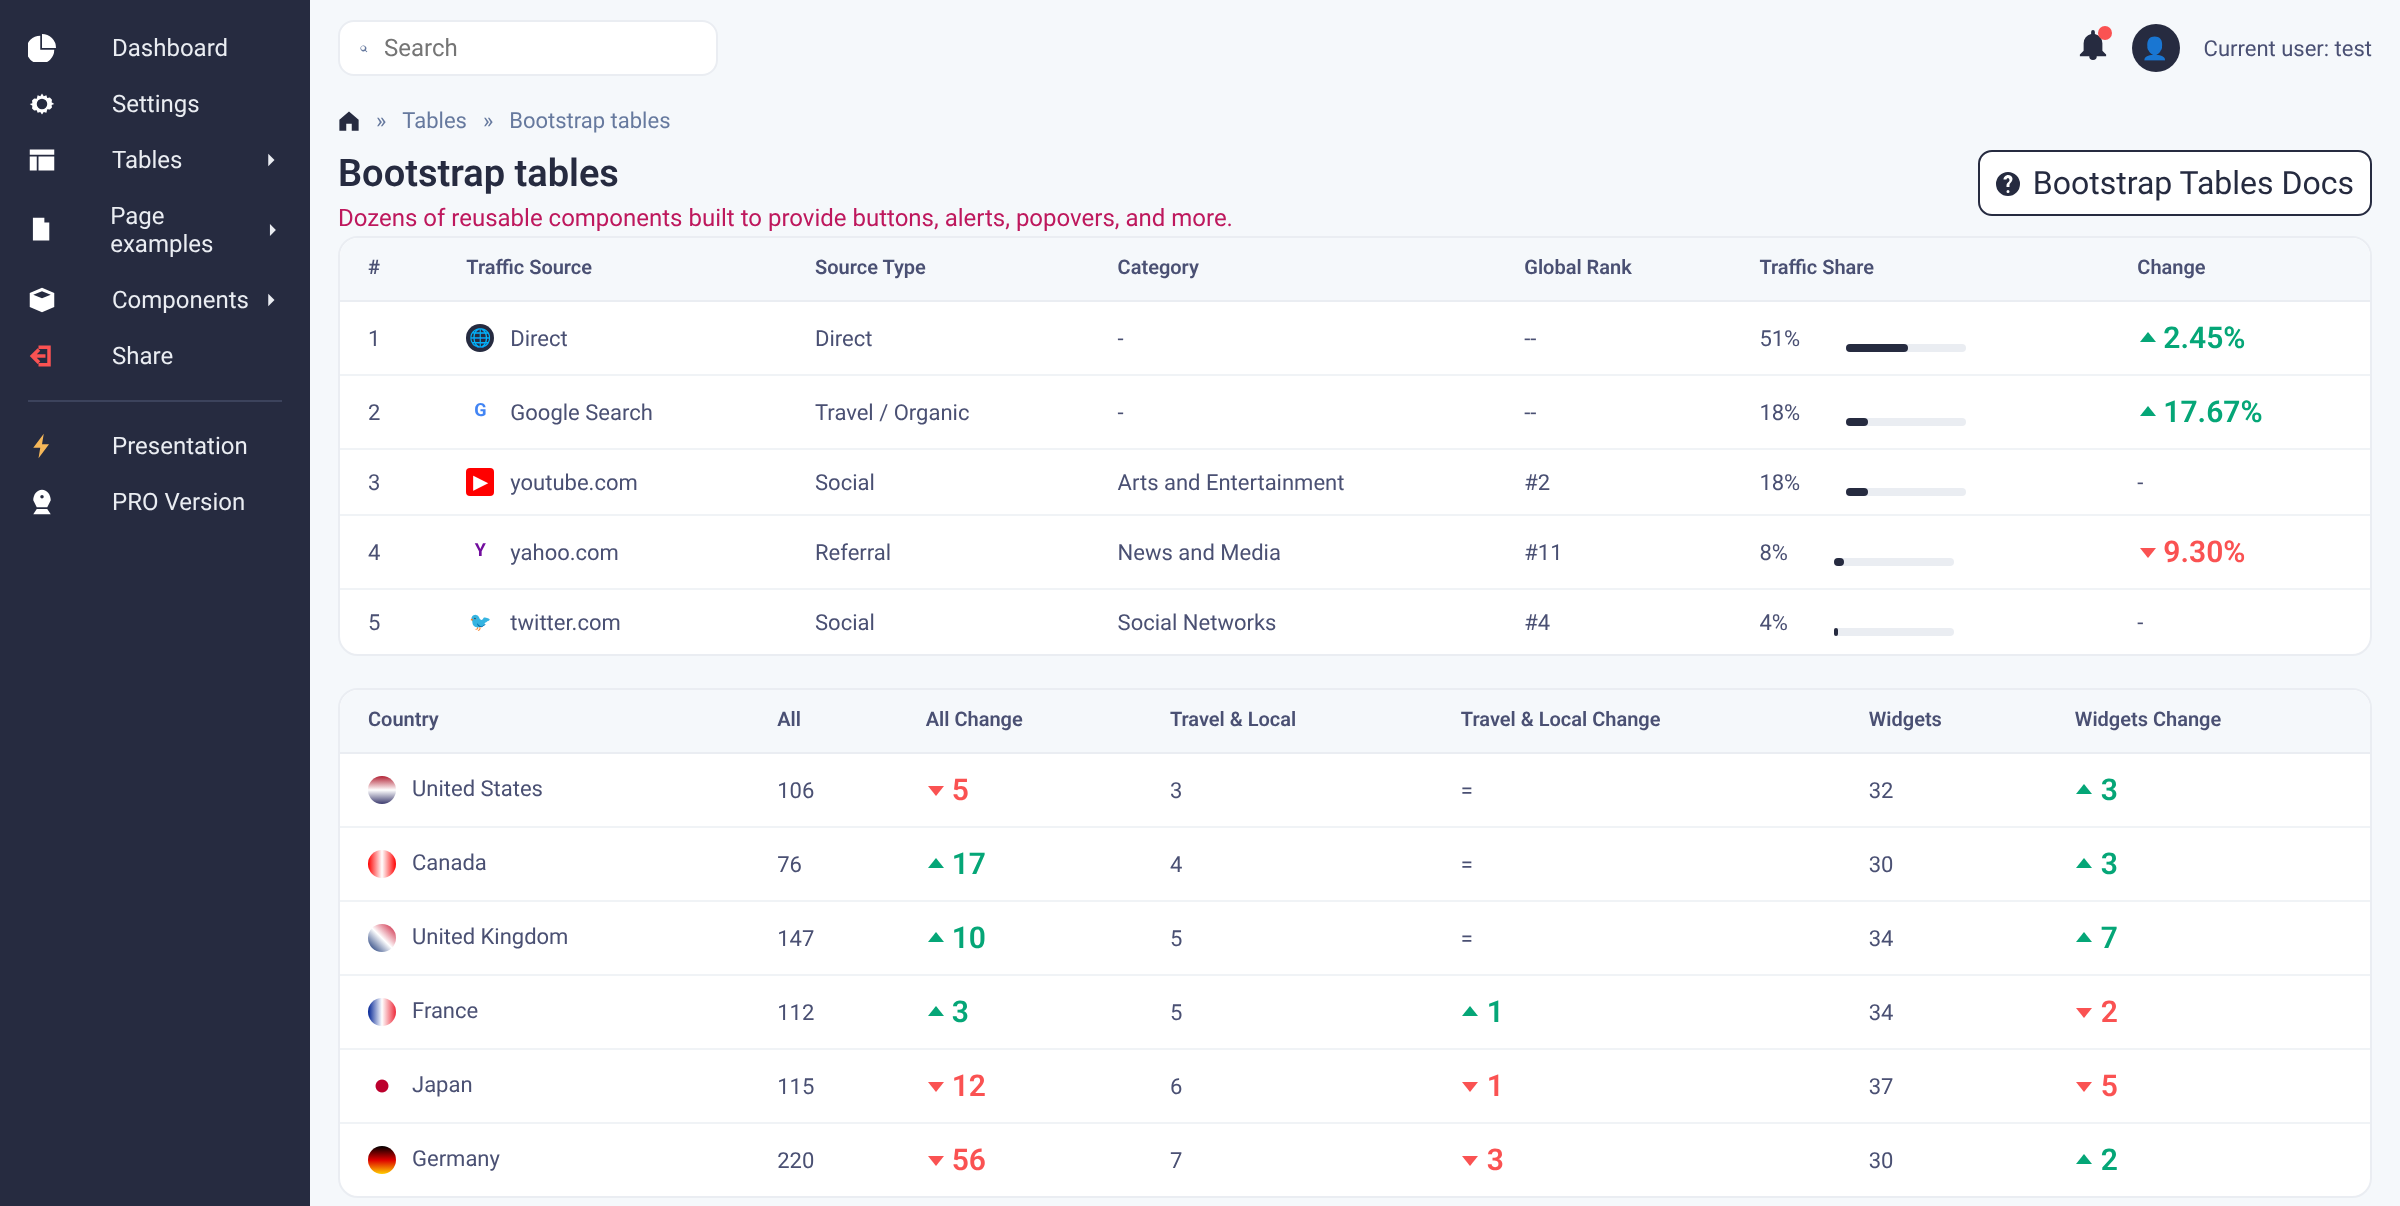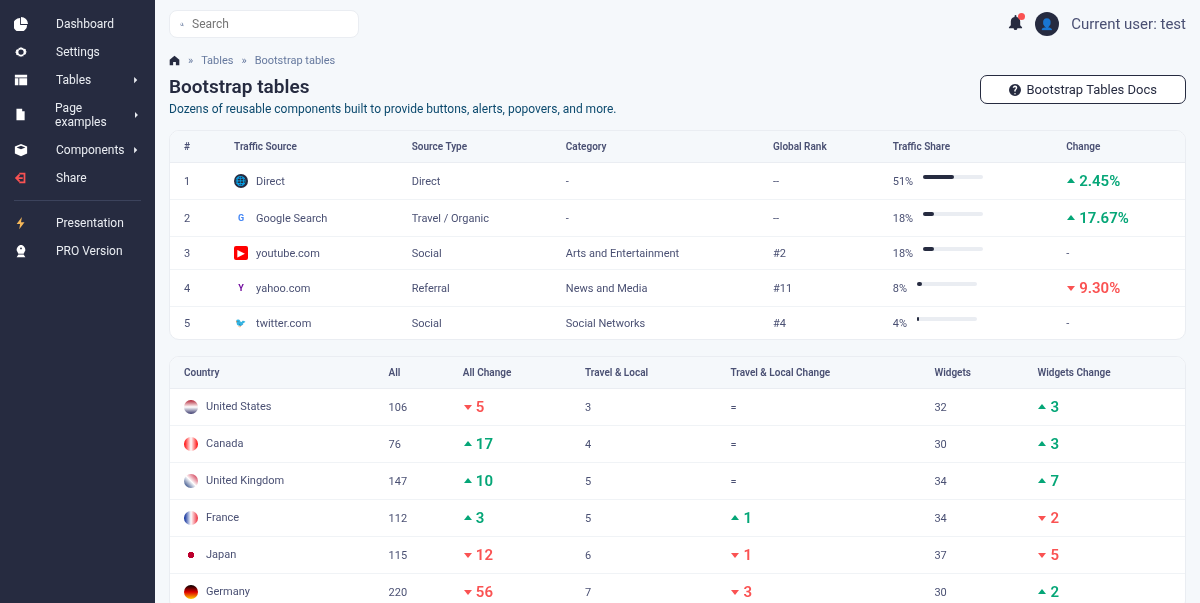--- a/index.html
+++ b/index.html
@@ -14,42 +14,42 @@
 .main{flex:1;padding:0 14px;display:flex;flex-direction:column}
 .topbar{display:flex;align-items:center;justify-content:space-between;padding:10px 0}
 .search{background:#fff;border-radius:8px;width:190px;display:flex;align-items:center;padding:6px 10px;gap:8px;border:1px solid #eaedf2}
 .search svg{width:13px;height:13px;fill:#66799e}
 .search input{border:none;outline:none;font-size:12px;flex:1;color:#8b5cf6}
 .user-area{display:flex;align-items:center;gap:12px}
 .bell{position:relative}
 .bell svg{width:15px;height:15px;fill:#262b40}
 .bell-dot{position:absolute;top:-2px;right:-2px;width:7px;height:7px;background:#fa5252;border-radius:50%}
 .avatar{width:24px;height:24px;border-radius:50%;background:#262b40;display:flex;align-items:center;justify-content:center;color:#fff;font-size:11px}
-.user-label{font-size:15px;color:#4a5073}
+.user-label{font-size:11px;color:#4a5073}
 .breadcrumb{display:flex;align-items:center;gap:8px;font-size:11px;color:#66799e;margin:6px 0}
 .breadcrumb svg{width:11px;height:11px;fill:#262b40}
 .header-row{display:flex;justify-content:space-between;align-items:flex-start;margin-top:2px}
 .page-title{font-size:19px;font-weight:600;color:#262b40;margin-bottom:4px}
-.page-sub{font-size:12px;color:#0c4a6e;margin-bottom:14px}
-.docs-btn{border:1px solid #262b40;background:#fff;border-radius:7px;padding:6px 28px;display:flex;align-items:center;gap:6px;font-size:13px;color:#262b40;cursor:pointer}
+.page-sub{font-size:12px;color:#be185d;margin-bottom:2px}
+.docs-btn{border:1px solid #262b40;background:#fff;border-radius:7px;padding:6px 8px;display:flex;align-items:center;gap:6px;font-size:16px;color:#262b40;cursor:pointer}
 .docs-btn svg{width:12px;height:12px;fill:#262b40}
 .card{background:#fff;border-radius:10px;border:1px solid #eaedf2;margin-bottom:16px;overflow:hidden}
 table{width:100%;border-collapse:collapse}
 thead tr{background:#f5f8fb}
 th{text-align:left;padding:10px 14px;font-size:10px;font-weight:600;color:#4a5073;border-bottom:1px solid #eaedf2}
 td{padding:9px 14px;font-size:11px;color:#4a5073;border-bottom:1px solid #f0f3f6}
 tbody tr:last-child td{border-bottom:none}
 .src{display:flex;align-items:center;gap:8px}
 .src-ic{width:14px;height:14px;border-radius:2px;display:flex;align-items:center;justify-content:center;font-size:9px;font-weight:bold}
 .ic-direct{background:#262b40;color:#fff;border-radius:50%}
 .ic-google{color:#4285f4}
 .ic-yt{background:#ff0000;color:#fff}
 .ic-yahoo{color:#720e9e;font-weight:bold}
 .ic-tw{color:#1da1f2}
-.share{display:flex;align-items:flex-start;gap:10px}
+.share{display:flex;align-items:flex-end;gap:23px}
 .bar{width:60px;height:4px;background:#eaedf2;border-radius:2px;position:relative}
 .bar-fill{position:absolute;left:0;top:0;height:100%;background:#262b40;border-radius:2px}
 .chg{display:flex;align-items:center;gap:3px;font-size:15px;font-weight:600}
 .up{color:#05a677}
 .down{color:#fa5252}
 .flag{width:14px;height:14px;border-radius:50%;display:inline-block;margin-right:8px;vertical-align:middle}
 .footer{display:flex;justify-content:space-between;padding:12px 14px;font-size:11px;color:#66799e;margin-top:auto}
 .chev{width:10px;height:10px;fill:#eaedf2}
 </style>
 </head>

